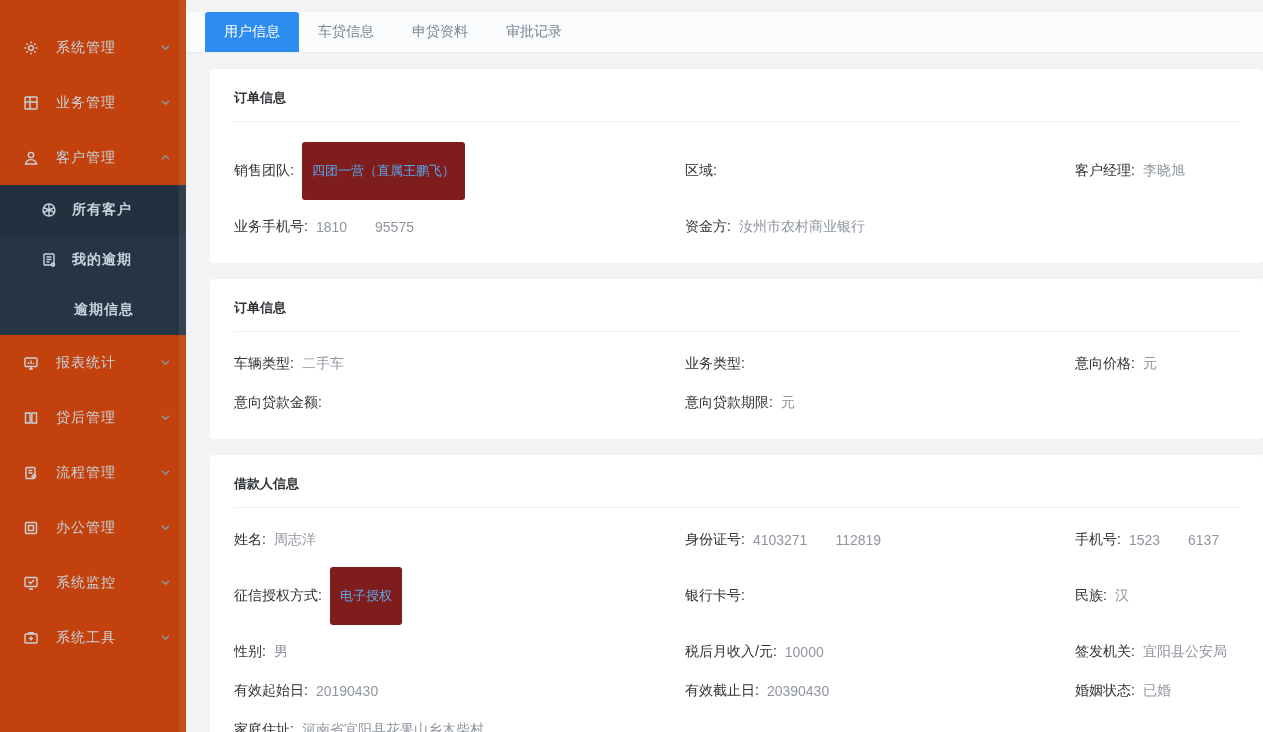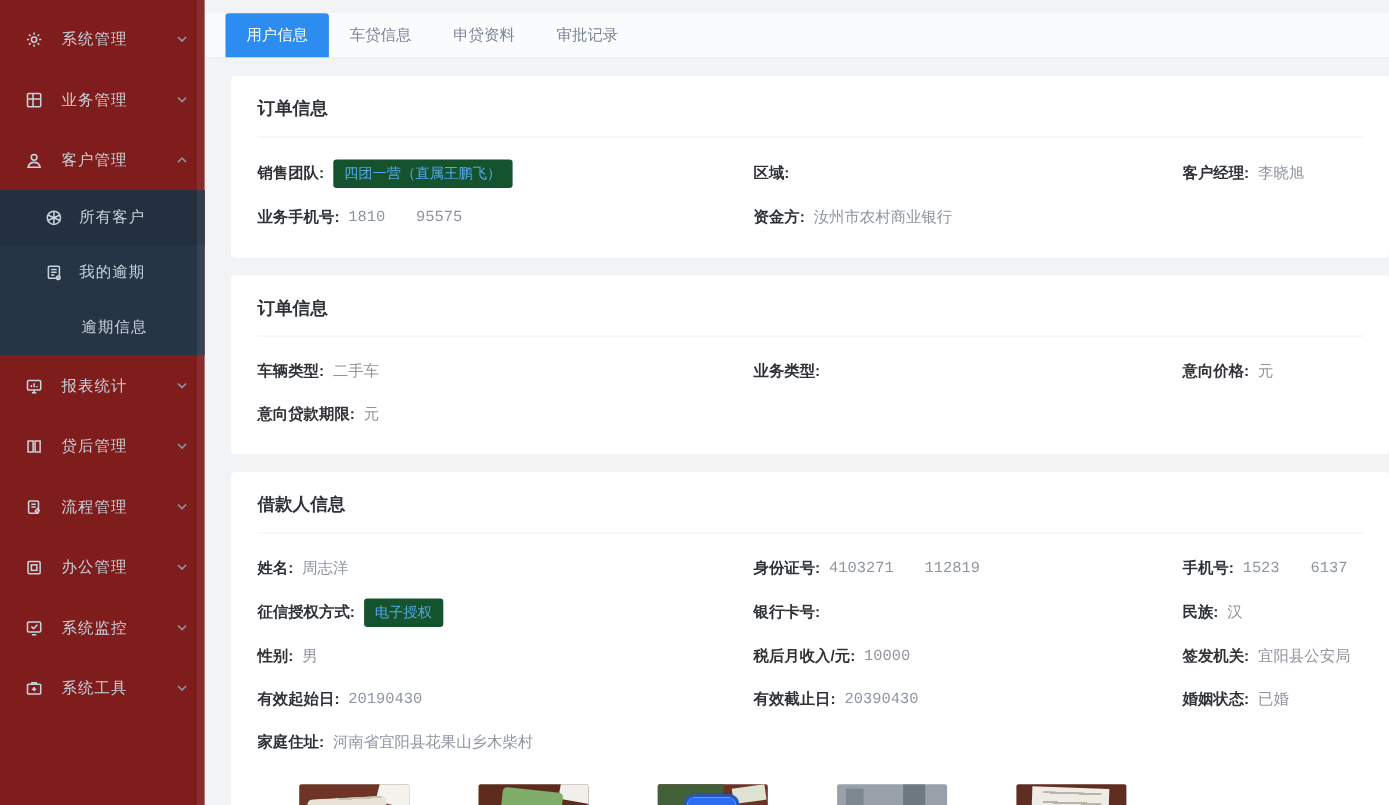--- a/index.html
+++ b/index.html
@@ -3,50 +3,50 @@
 <meta charset="utf-8">
 <style>
   * { box-sizing: border-box; margin: 0; padding: 0; }
   html,body { width:1263px; height:732px; overflow:hidden; }
   body { font-family:"Liberation Sans","DejaVu Sans",sans-serif; background:#f1f3f5; font-size:14px; }
 
   
   .app { display:flex; width:1263px; height:732px; }
 
   
-  .sidebar { position:relative; width:186px; height:732px; background:#7f1d1d; flex:none; padding-top:8px; }
+  .sidebar { position:relative; width:186px; height:732px; background:#c2410c; flex:none; padding-top:20px; }
   .menu-item { display:flex; align-items:center; height:55px; padding:0 14px 0 22px; color:#c9d3dc; cursor:pointer; }
   .mi-icon { width:18px; height:18px; margin-right:16px; flex:none; display:flex; align-items:center; justify-content:center; }
   .mi-icon svg { width:16px; height:16px; stroke:#c9d3dc; fill:none; stroke-width:1.4; }
   .mi-label { flex:1; font-size:14px; letter-spacing:1px; }
   .mi-arrow { width:12px; height:12px; display:flex; align-items:center; }
   .mi-arrow svg { width:11px; height:11px; stroke:#8796a5; fill:none; stroke-width:1.6; }
   .mi-arrow.up svg { transform:rotate(180deg); }
-  .submenu { background:#263546; }
+  .submenu { background:#263546;font-weight:bold; }
   .submenu .menu-item { height:50px; padding-left:40px; }
   .submenu .menu-item.active { background:#22303f; }
   .submenu .mi-icon { margin-right:14px; }
   .submenu .noicon { padding-left:74px; }
   .side-scroll { position:absolute; top:0; right:0; width:7px; height:732px; background:rgba(255,255,255,0.07); }
 
   
   .content { flex:1; height:732px; overflow:hidden; padding-top:12px; }
   .tabbar { display:flex; align-items:flex-end; padding-left:19px; background:#fafbfc; border-bottom:1px solid #e8eaec; height:41px; }
   .tab { width:94px; height:40px; display:flex; align-items:center; justify-content:center; font-size:14px; color:#7a8596; cursor:pointer; border-radius:3px 3px 0 0; }
   .tab.active { background:#2d8cf0; color:#ffffff; }
 
   
   .card { background:#fff; border-radius:4px; margin:16px 0 0 24px; padding:20px 24px 24px 24px; }
-  .card-title { font-size:16px; font-weight:bold; color:#2f3337; padding-bottom:14px; border-bottom:1px solid #eef0f3; }
+  .card-title { font-size:13px; font-weight:bold; color:#2f3337; padding-bottom:14px; border-bottom:1px solid #eef0f3; }
   .fields { display:grid; grid-template-columns:451px 390px 1fr; row-gap:15px; padding-top:20px; }
   .field { display:flex; align-items:center; min-height:24px; }
-  .f-label { font-weight:bold; color:#2f3337; margin-right:8px; white-space:nowrap; }
-  .f-value { color:#8f959e; white-space:nowrap;font-family:Liberation Mono, monospace; }
+  .f-label { font-weight:normal; color:#2f3337; margin-right:8px; white-space:nowrap; }
+  .f-value { color:#8f959e; white-space:nowrap; }
   .redact { display:inline-block; width:28px; height:14px; background:#fff; vertical-align:middle; }
-  .tag { background:#14532d; color:#57a7ea; font-size:13px; padding:4px 10px; border-radius:3px; white-space:nowrap; cursor:pointer; }
+  .tag { background:#7f1d1d; color:#57a7ea; font-size:13px; padding:20px 10px; border-radius:3px; white-space:nowrap; cursor:pointer; }
 
   
   .photos { display:flex; gap:63px; margin:26px 0 0 38px; }
   .photo-item { width:100px; text-align:center; cursor:pointer; }
   .photo { position:relative; width:100px; height:100px; overflow:hidden; border-radius:2px; }
 
   .p1 { background:#6e3526; }
   .p1 .idc { position:absolute; top:12%; left:9%; width:72%; height:72%; background:#e9e3d6; border-radius:5px; transform:rotate(-3deg);
         background-image:repeating-linear-gradient(#c9c3b2 0 2px, transparent 2px 10px); background-size:55% 100%; background-repeat:no-repeat; background-position:85% 15%; }
   .p1 .paper { position:absolute; top:-6%; right:-10%; width:38%; height:26%; background:#f3f2ef; transform:rotate(14deg); }
@@ -291,20 +291,24 @@
           <span class="f-label">车辆类型:</span>
           <span class="f-value">二手车</span>
         </div>
         <div class="field">
           <span class="f-label">业务类型:</span>
           <span class="f-value"></span>
         </div>
         <div class="field">
           <span class="f-label">意向价格:</span>
           <span class="f-value">元</span>
+        </div>
+        <div class="field">
+          <span class="f-label">意向贷款金额:</span>
+          <span class="f-value"></span>
         </div>
         <div class="field">
           <span class="f-label">意向贷款期限:</span>
           <span class="f-value">元</span>
         </div>
         <div class="field"></div>
       </div>
     </section>
 
     <section class="card">

